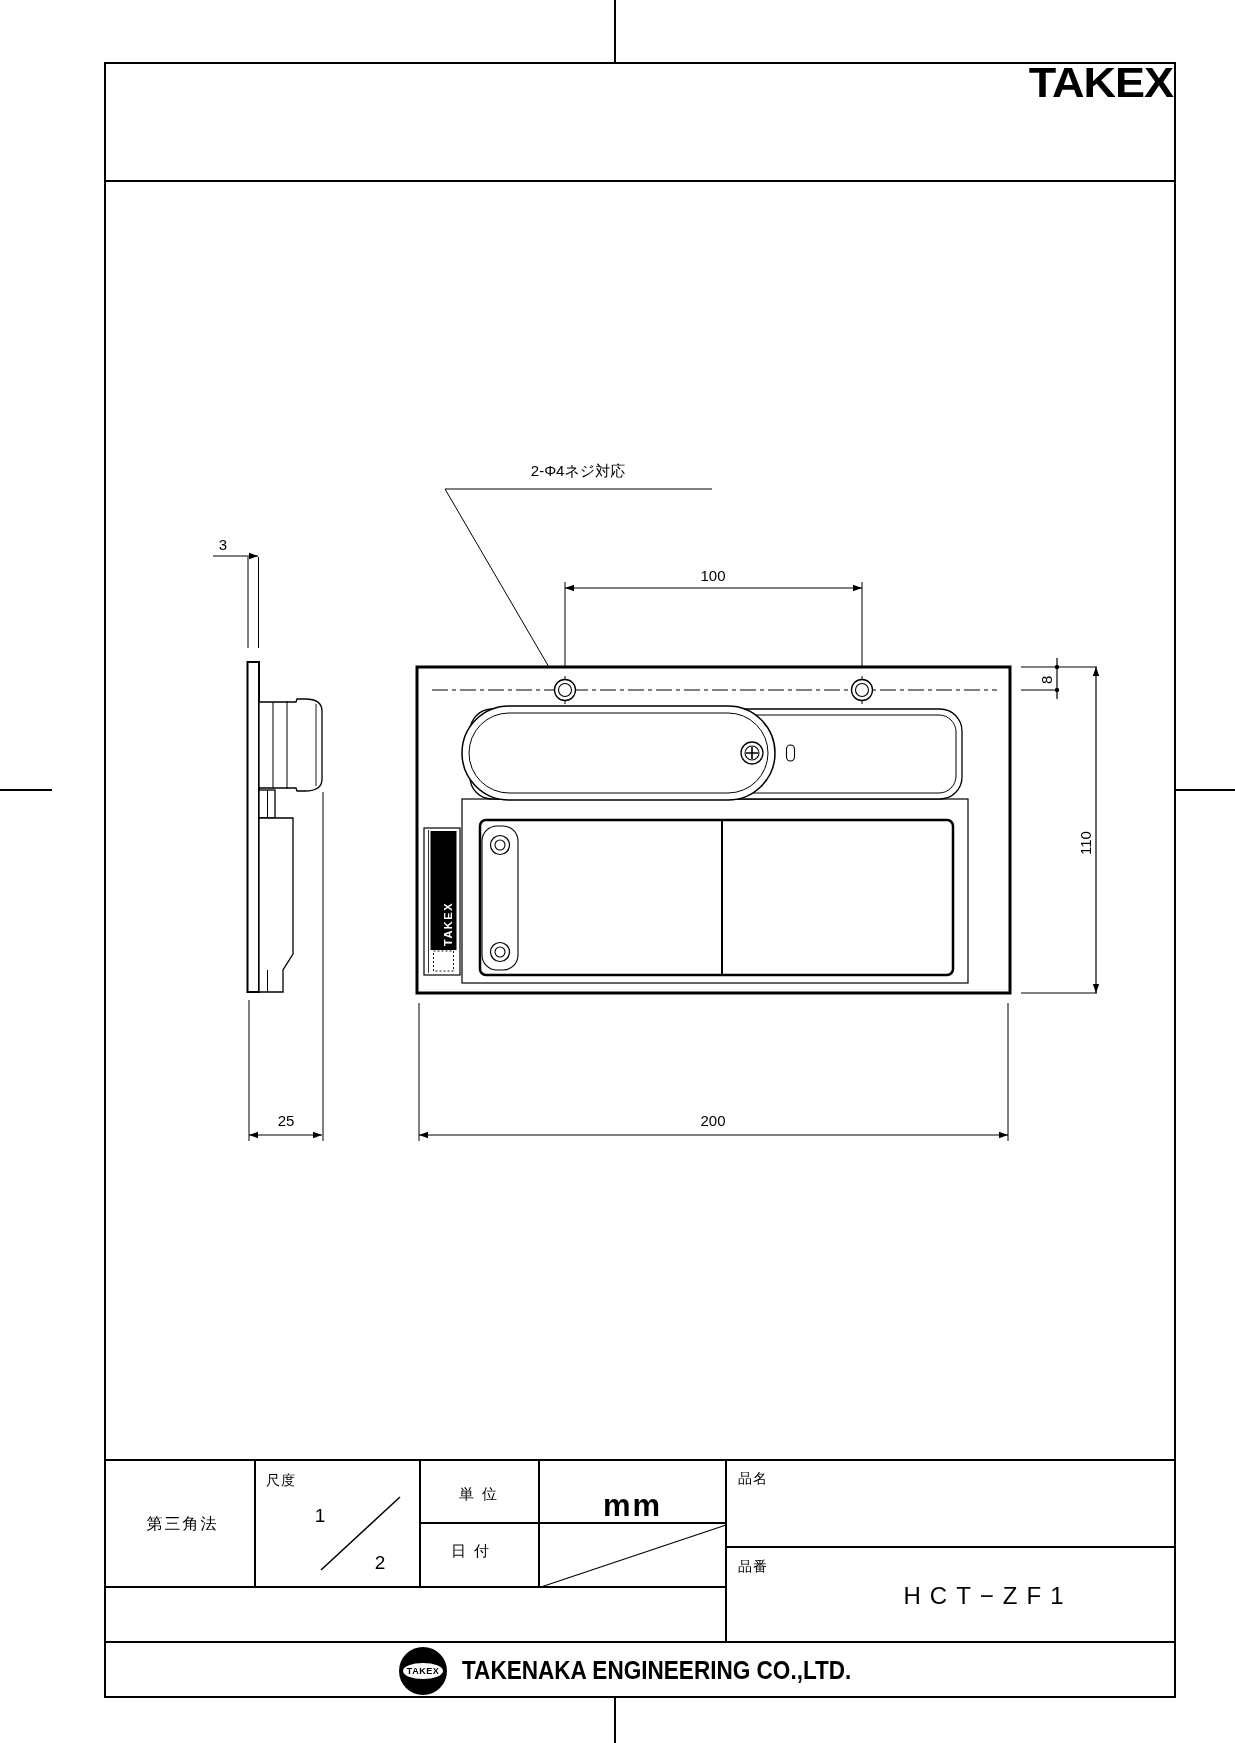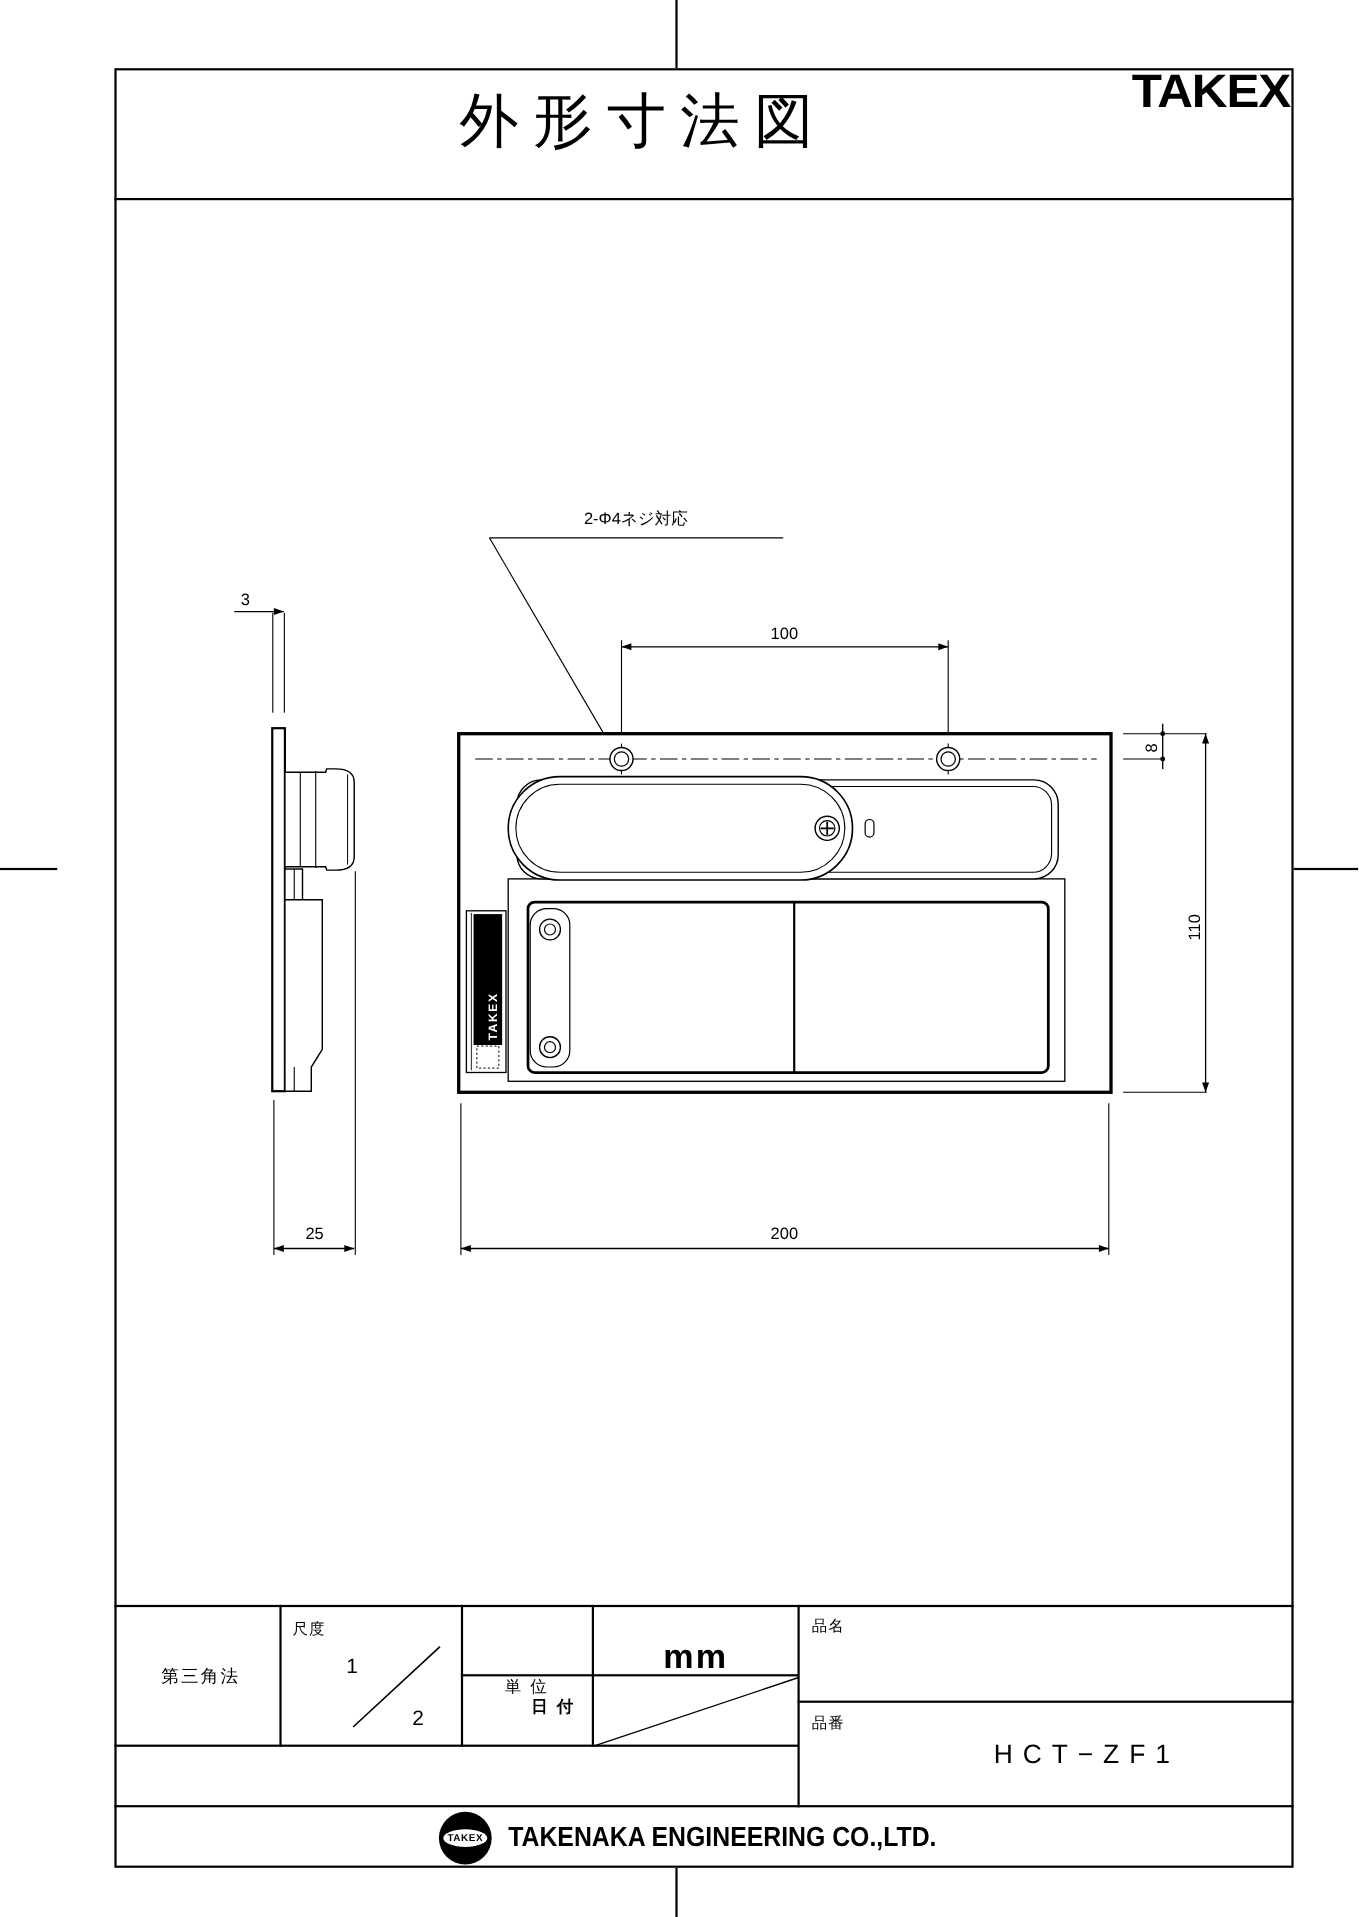--- a/index.html
+++ b/index.html
@@ -24,21 +24,20 @@
 
 <div id="page">
 
   <div id="frame"></div>
   <div class="ln" style="left:104px;top:180px;width:1072px;height:2px;"></div>
   <div class="ln" style="left:614px;top:0px;width:2px;height:62px;"></div>
   <div class="ln" style="left:614px;top:1698px;width:2px;height:45px;"></div>
   <div class="ln" style="left:0px;top:789px;width:52px;height:2px;"></div>
   <div class="ln" style="left:1176px;top:789px;width:59px;height:2px;"></div>
 
-  <div class="t" id="title">外形寸法図</div>
   <div class="t" id="brand">TAKEX</div>
 
   <svg width="1235" height="1743" viewBox="0 0 1235 1743">
     <g stroke="#000" fill="none" stroke-width="1.3">
 
       <g>
 
         <path d="M213 556 H258" stroke-width="1.2"></path>
         <path d="M258 556 l-9 -3.2 v6.4 z" fill="#000" stroke="none"></path>
         <path d="M248 557 V648 M258.5 557 V648" stroke-width="1"></path>
@@ -153,23 +152,23 @@
   <div class="ln" style="left:725px;top:1546px;width:451px;height:2px;"></div>
   <div class="ln" style="left:254px;top:1459px;width:2px;height:129px;"></div>
   <div class="ln" style="left:419px;top:1459px;width:2px;height:129px;"></div>
   <div class="ln" style="left:538px;top:1459px;width:2px;height:129px;"></div>
   <div class="ln" style="left:725px;top:1459px;width:2px;height:184px;"></div>
 
   <div class="t" style="left:104px;top:1514px;width:157px;text-align:center;font-size:16px;letter-spacing:2px;">第三角法</div>
   <div class="t" style="left:266px;top:1472px;font-size:14px;letter-spacing:1px;">尺度</div>
   <div class="t" style="left:300px;top:1505px;width:40px;text-align:center;font-size:19px;">1</div>
   <div class="t" style="left:360px;top:1552px;width:40px;text-align:center;font-size:19px;">2</div>
-  <div class="t" style="left:420px;top:1485px;width:118px;text-align:center;font-size:15px;letter-spacing:2px;margin-top:39px;">単 位</div>
+  <div class="t" style="left:420px;top:1485px;width:118px;text-align:center;font-size:15px;letter-spacing:2px;">単 位</div>
   <div class="t" style="left:539px;top:1488px;width:187px;text-align:center;font-size:31px;font-weight:bold;letter-spacing:2px;">mm</div>
-  <div class="t" style="left:444px;top:1542px;width:118px;text-align:center;font-size:15px;letter-spacing:2px;font-weight:bold;">日 付</div>
+  <div class="t" style="left:412px;top:1542px;width:118px;text-align:center;font-size:15px;letter-spacing:2px;">日 付</div>
   <div class="t" style="left:738px;top:1470px;font-size:14px;letter-spacing:1px;">品名</div>
   <div class="t" style="left:738px;top:1558px;font-size:14px;letter-spacing:1px;text-align:center;">品番</div>
   <div class="t" style="left:726px;top:1582px;width:524px;text-align:center;font-size:24px;letter-spacing:9px;">HCT−ZF1</div>
 
   <div class="badge">
     <div class="band">TAKEX</div>
   </div>
   <div class="t company">TAKENAKA ENGINEERING CO.,LTD.</div>
 
 </div>

